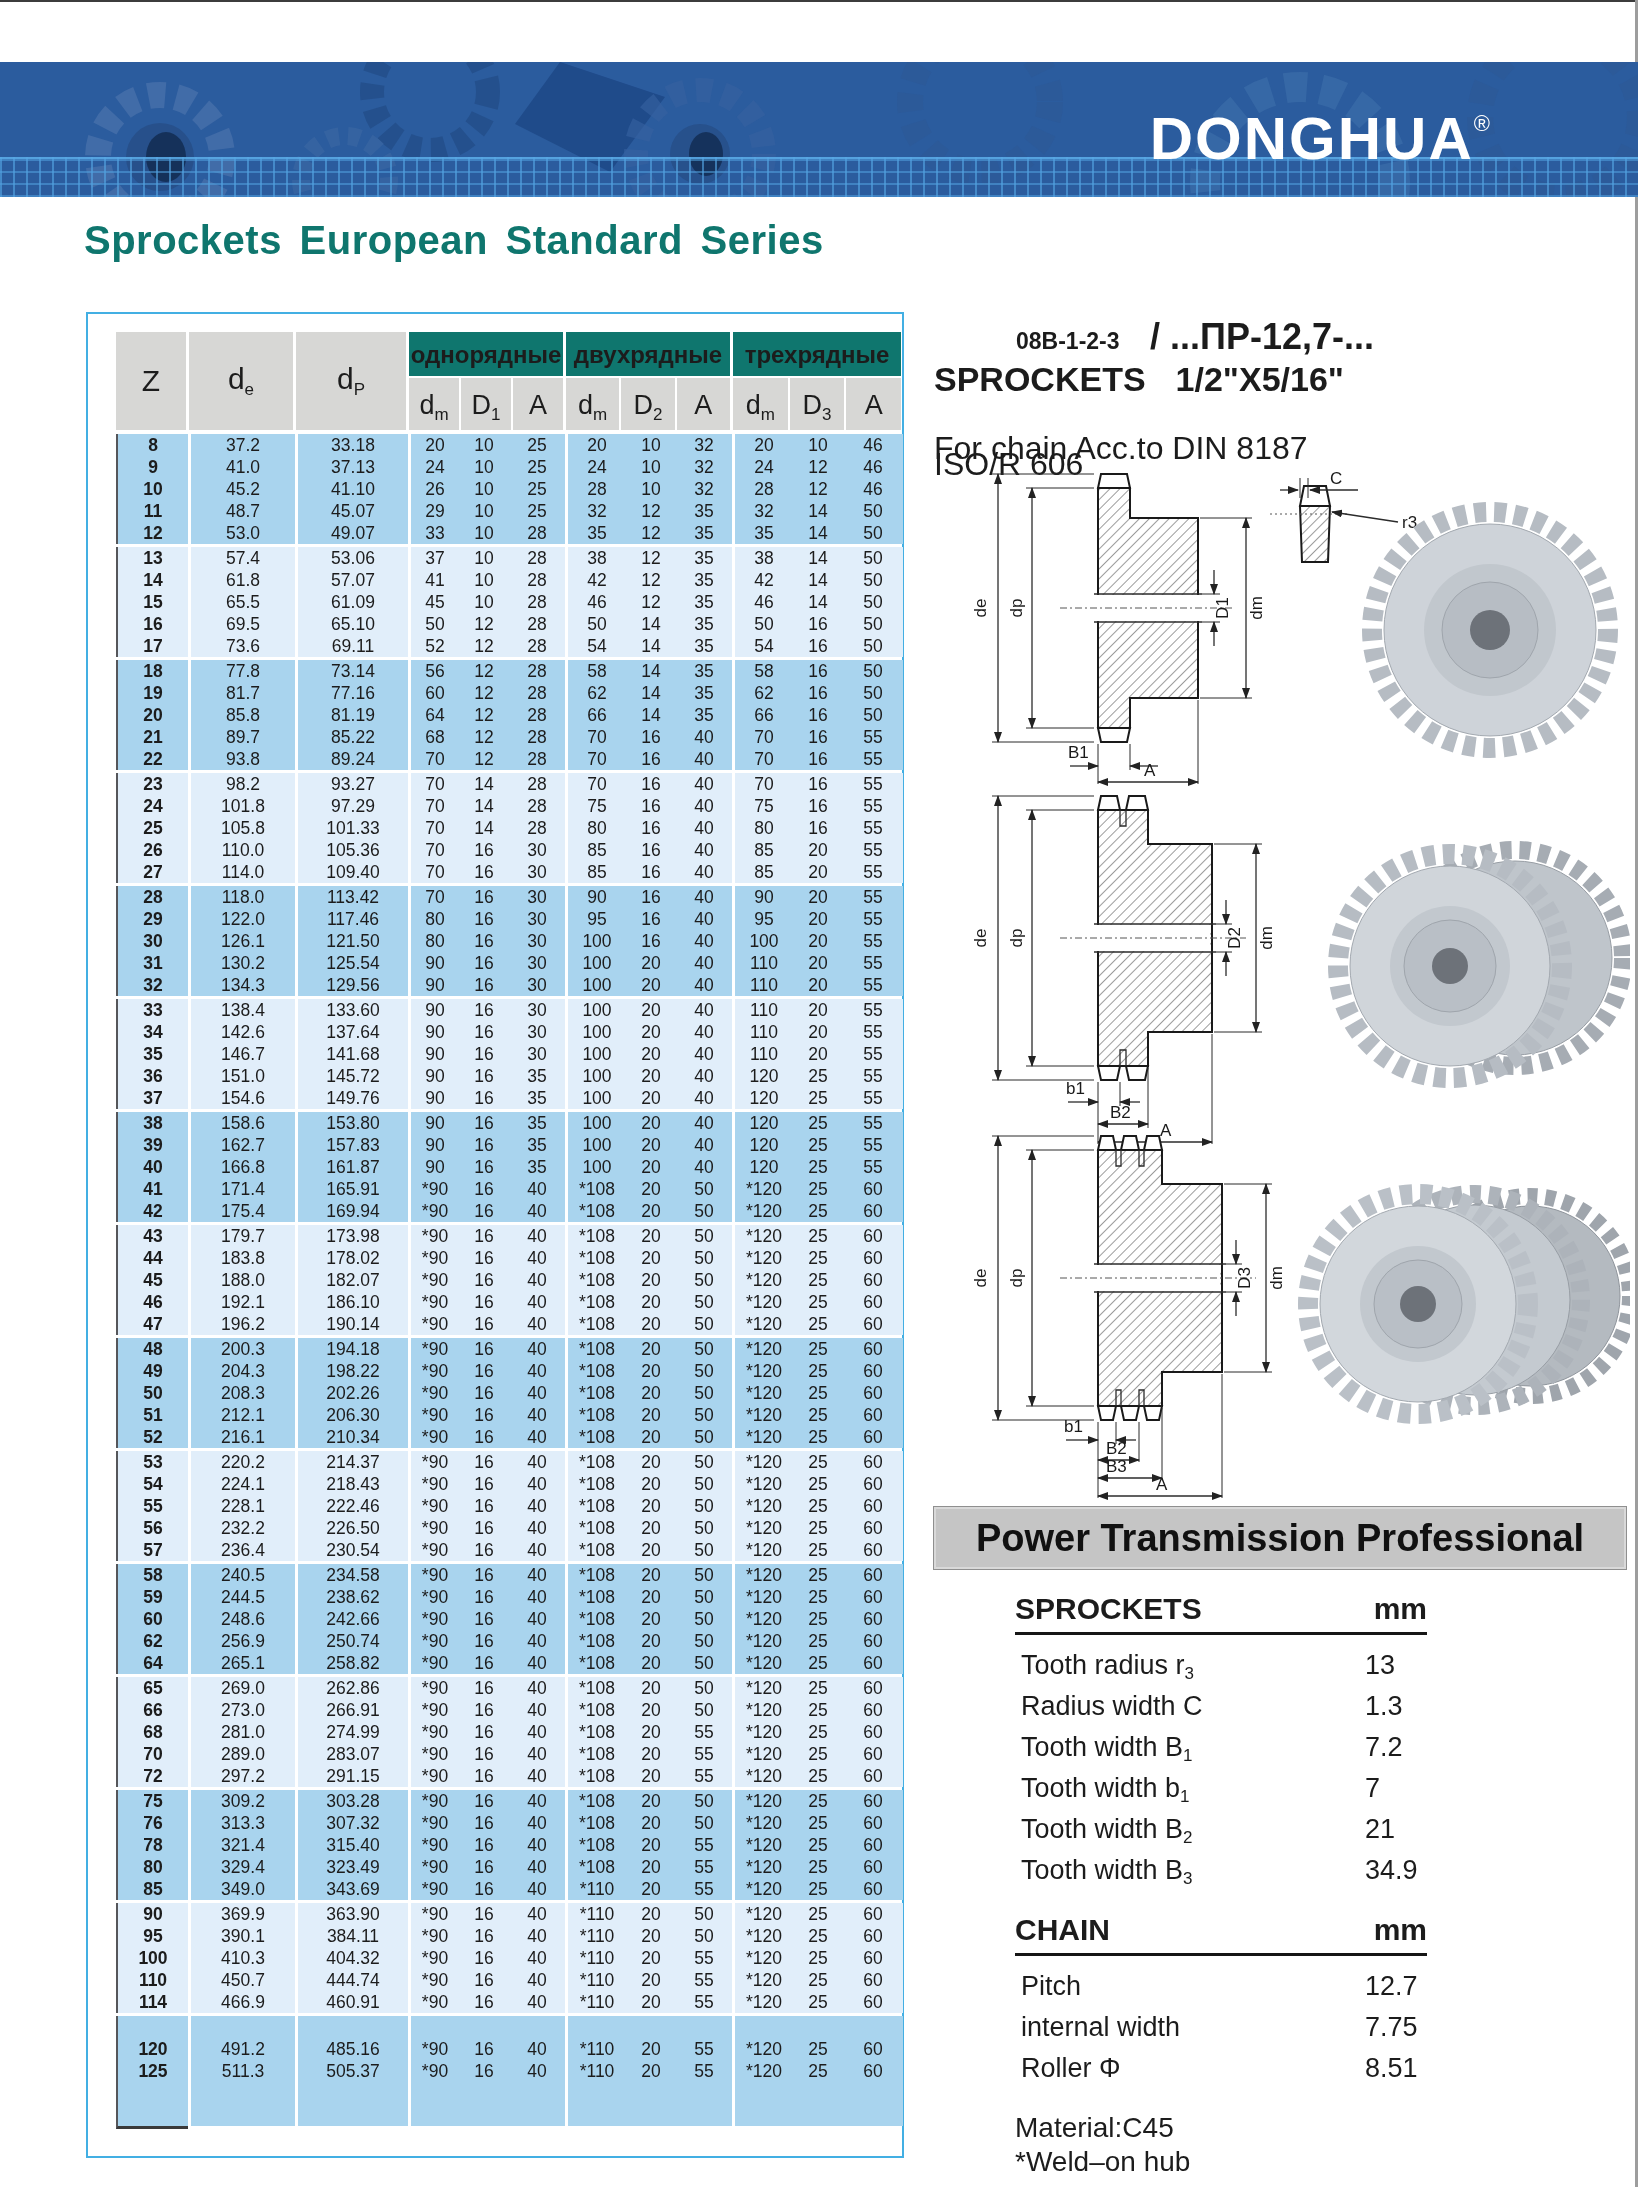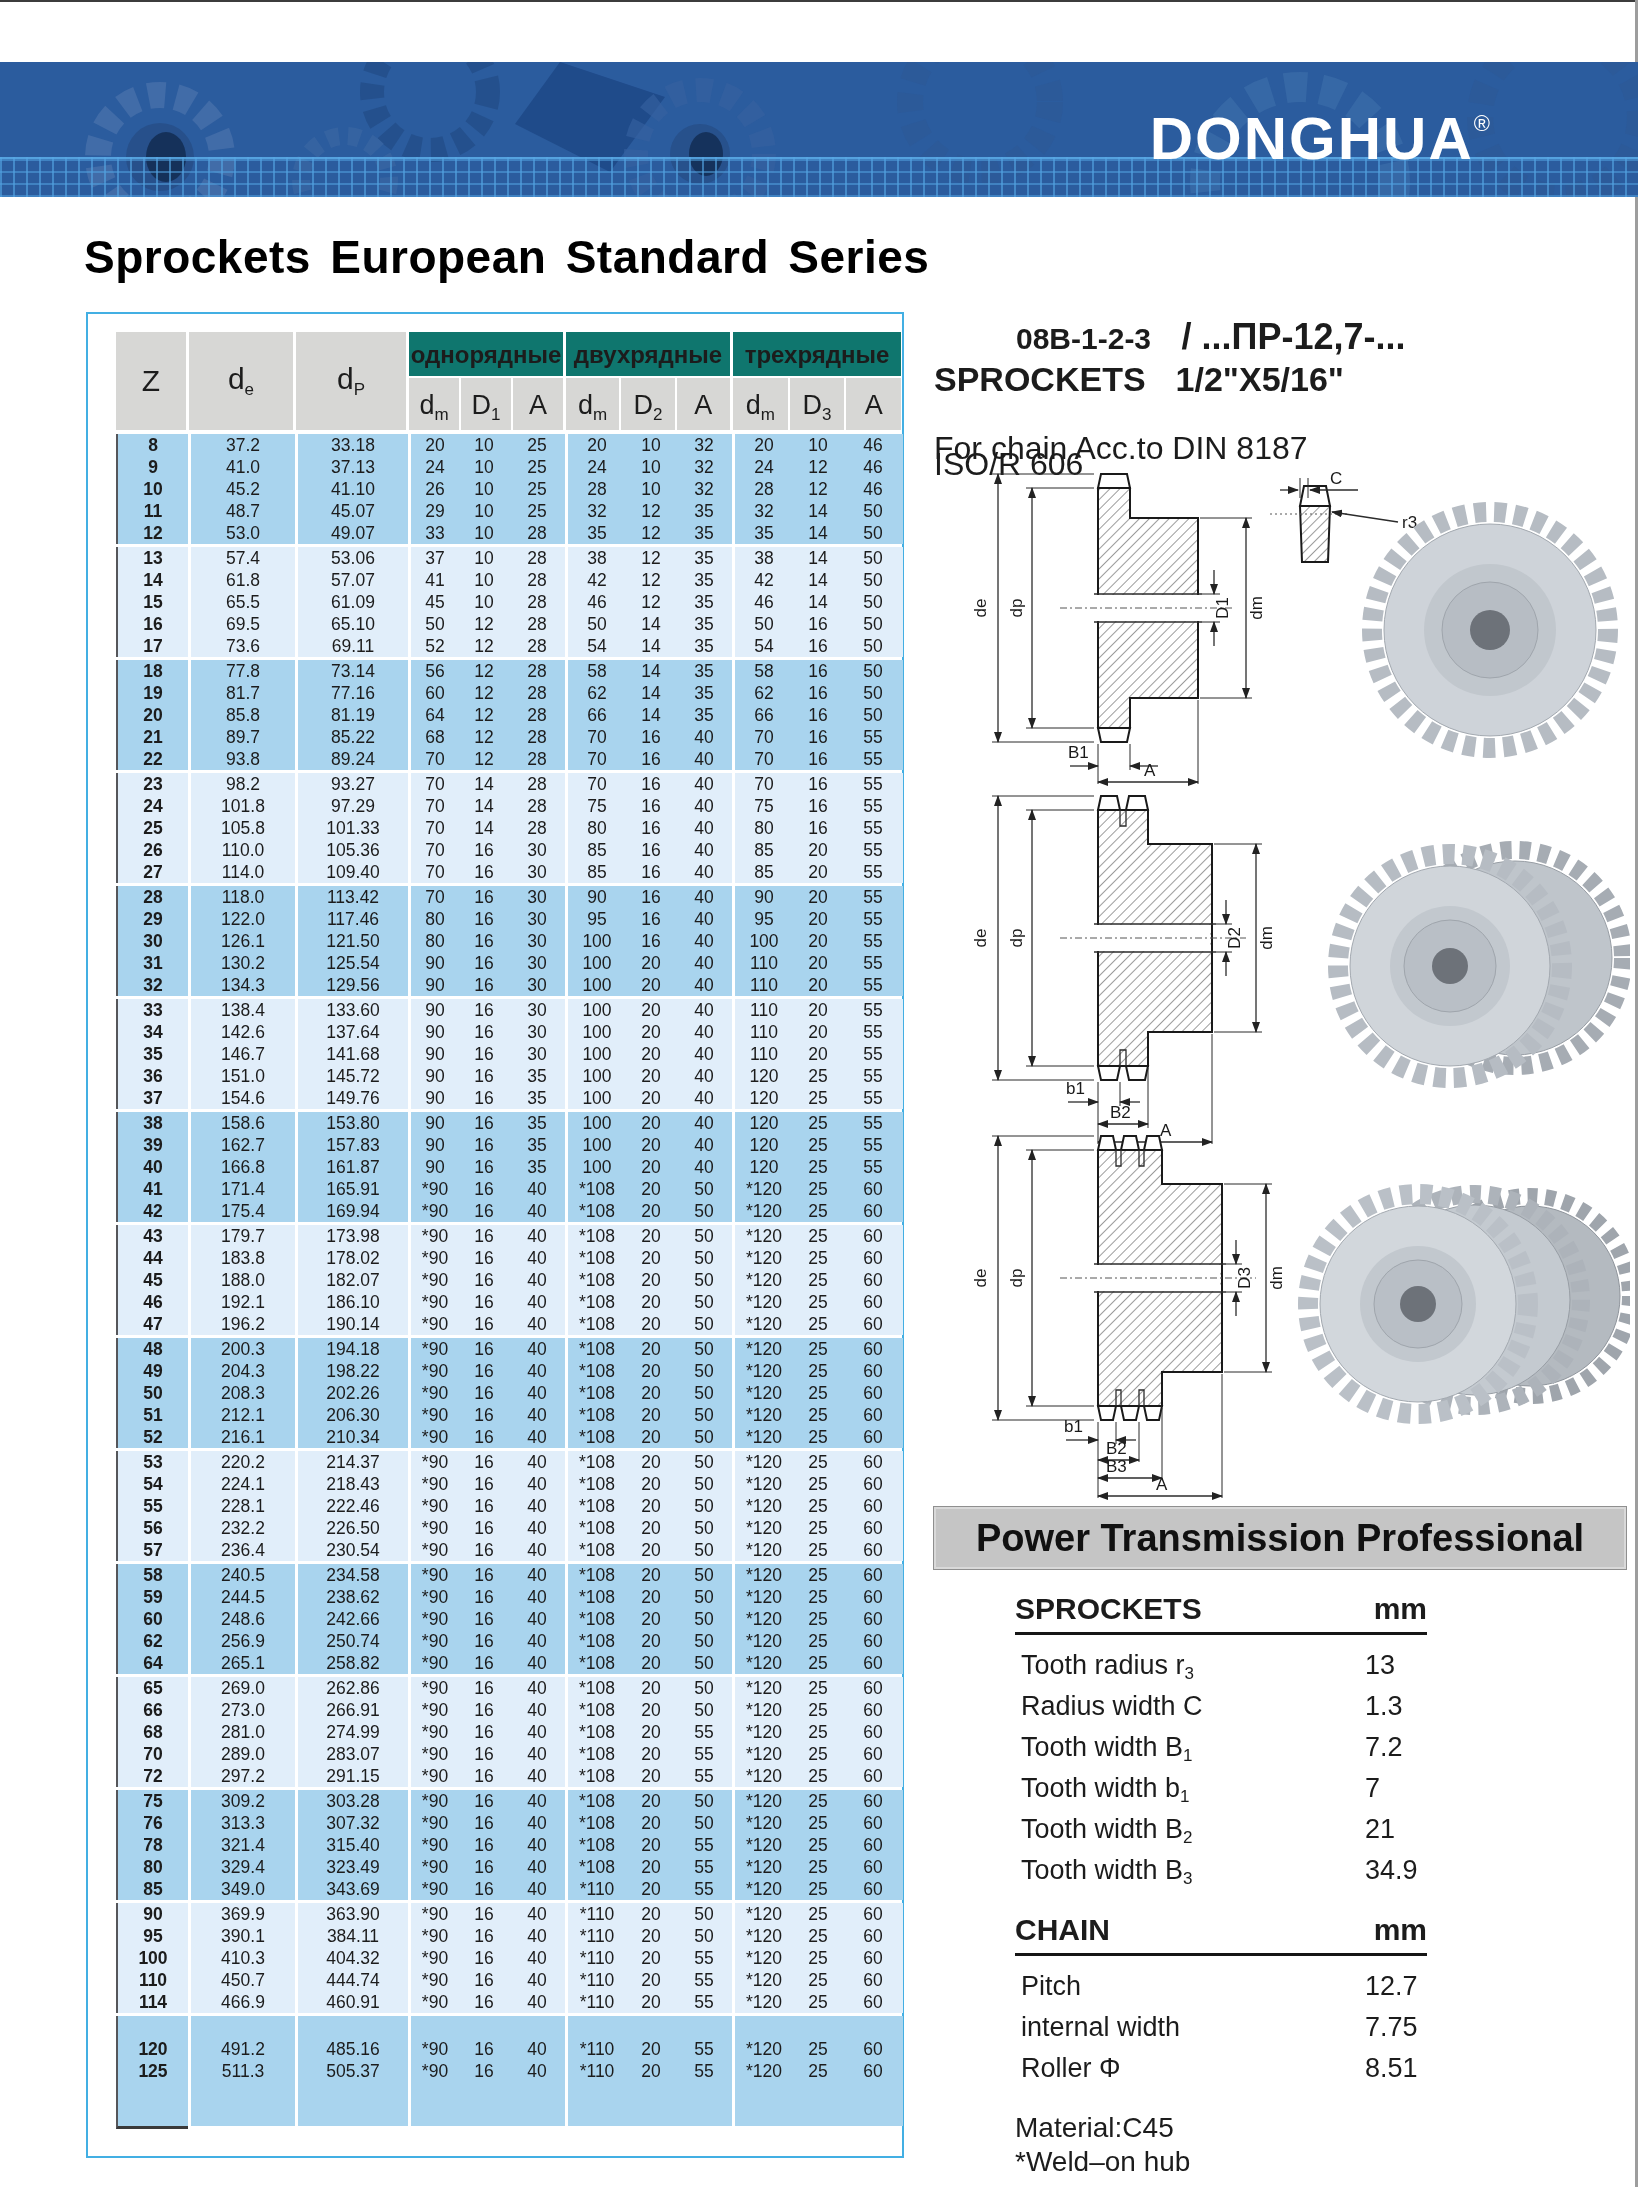--- a/index.html
+++ b/index.html
@@ -14,21 +14,21 @@
   .grid-strip{position:absolute;left:0;bottom:0;width:100%;height:38px;
      background-image:
        repeating-linear-gradient(90deg, rgba(82,162,224,.65) 0 2px, transparent 2px 13px),
        repeating-linear-gradient(0deg, rgba(82,162,224,.55) 0 2px, transparent 2px 12px);
      border-top:2px solid rgba(90,170,230,.8);}
   .brand{position:absolute;right:148px;top:30px;color:#fff;font-weight:bold;font-size:60px;
          letter-spacing:2px;line-height:64px;}
   .brand .reg{font-size:22px;vertical-align:28px;letter-spacing:0;font-weight:normal;}
 
   
-  .page-title{position:absolute;left:84px;top:230px;font-size:46px;font-weight:bold;color:#000000;
+  .page-title{position:absolute;left:84px;top:218px;font-size:40px;font-weight:bold;color:#0f766e;
               letter-spacing:.5px;word-spacing:6px;}
 
   
   .panel{position:absolute;left:86px;top:312px;width:814px;height:1842px;border:2px solid #43afe3;background:#fff;}
   .tbl{position:absolute;left:28px;top:18px;}
   .thead{display:flex;margin-bottom:4px;}
   .hseg{margin-right:3px;}
   .corner{background:#d7d7d5;height:98px;display:flex;align-items:center;justify-content:center;font-size:30px;}
   .glabel{background:#0f766e;height:44px;margin-bottom:2px;text-align:center;font-weight:bold;
           font-size:24px;line-height:46px;}
@@ -46,21 +46,21 @@
   .band.pale .cell{background:#e1eefa;}
   .cell.c0{font-weight:bold;border-left:2px solid #55565a;}
   .band:last-child .row:last-child .c0{border-bottom:3px solid #3a3a3a;}
   .c0{width:70px}.c1{width:104px}.c2{width:110px}
   .c3{width:48px}.c4{width:50px}.c5{width:56px}
   .c6{width:58px}.c7{width:50px}.c8{width:56px}
   .c9{width:58px}.c10{width:50px}.c11{width:60px}
 
   
   .model-line{position:absolute;left:930px;top:316px;width:700px;padding-left:86px;font-weight:bold;}
-  .model-line .model{font-size:30px;}
+  .model-line .model{font-size:23px;}
   .model-line .alt{font-size:36px;margin-left:26px;}
   .sub1{position:absolute;left:934px;top:360px;font-size:34px;font-weight:bold;}
   .sub1 .size{margin-left:30px;}
   .sub2{position:absolute;left:934px;top:430px;font-size:32px;}
   .sub3{position:absolute;left:934px;top:446px;font-size:32px;}
 
   .dwg{position:absolute;left:930px;}
   #d1{top:470px;width:700px;height:318px;}
   #d2{top:788px;width:700px;height:358px;}
   #d3{top:1128px;width:700px;height:374px;}

